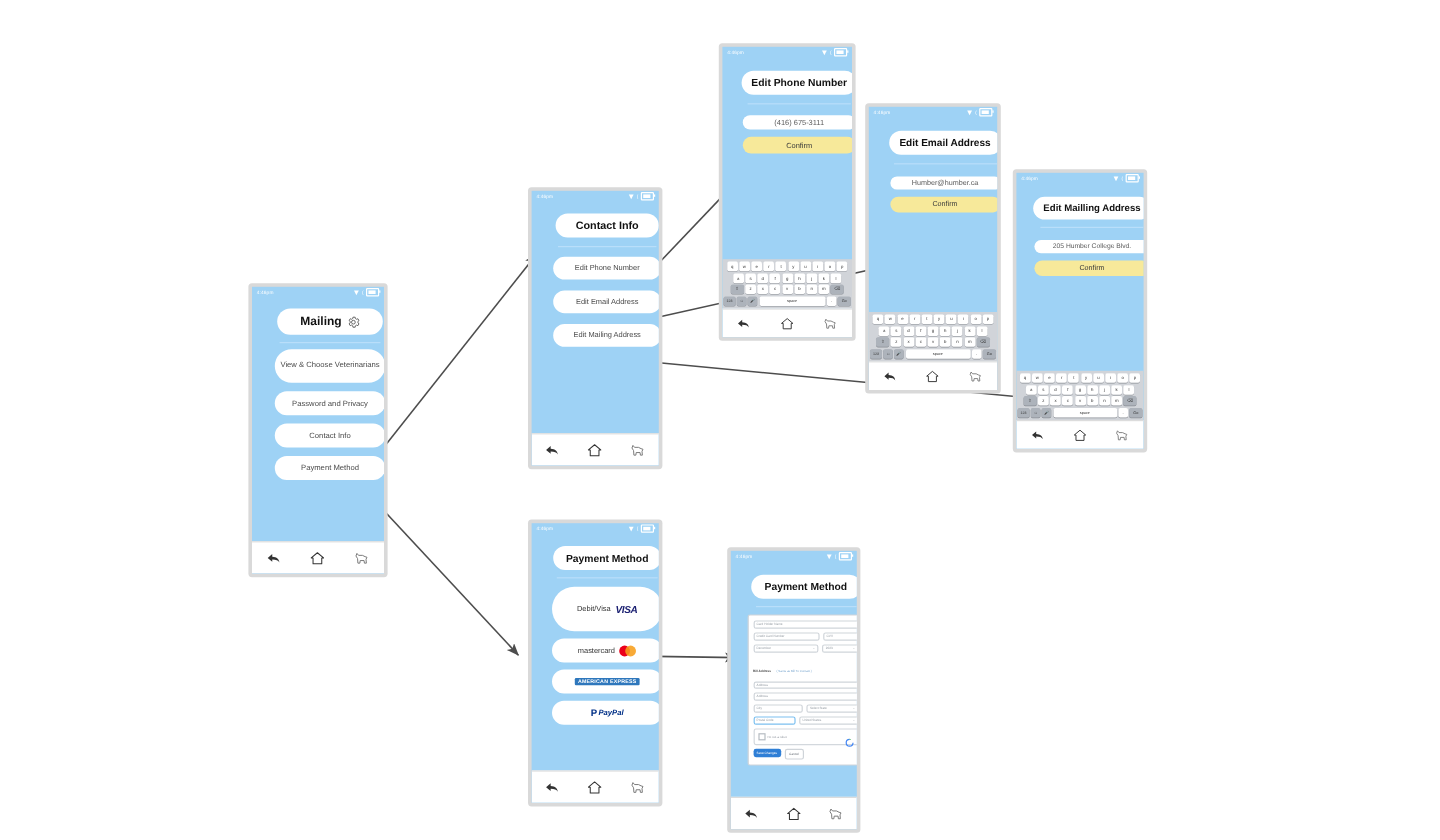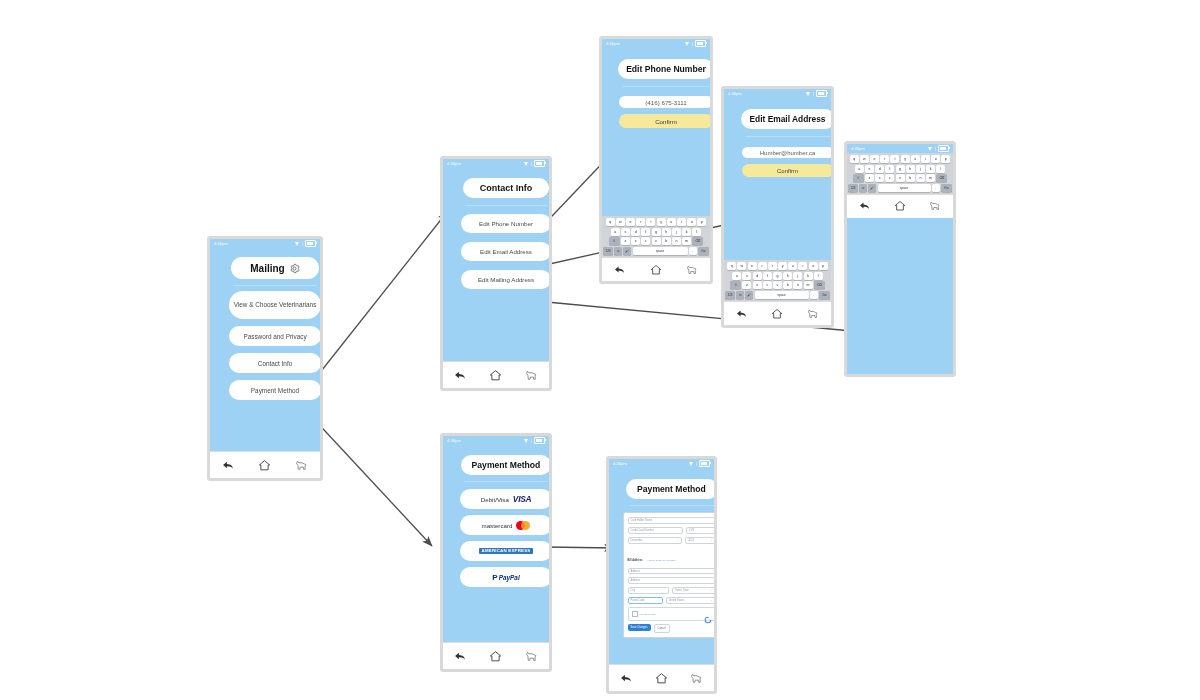--- a/index.html
+++ b/index.html
@@ -367,20 +367,32 @@
       <div class="statusbar">
         <span class="st-time">4:46pm</span>
         <span class="st-icons">
           <span class="st-wifi"></span>
           <span class="st-sig">(</span>
           <span class="st-batt">
               <i></i>
             </span>
         </span>
       </div>
+      <div class="body" style="padding-top:11px;">
+        <div class="pill title-pill" style="width:98px;height:19px;font-size:8px;">
+          <span>Edit Mailling Address</span>
+        </div>
+        <div class="divider" style="width:86px;margin:6px 0 10px 0;"></div>
+        <div class="field" style="width:96px;height:11px;font-size:5.6px;margin-bottom:6px;">
+          <span>205 Humber College Blvd.</span>
+        </div>
+        <div class="confirm" style="width:96px;height:13px;font-size:6px;">
+          <span>Confirm</span>
+        </div>
+      </div>
       <div class="kb">
         <div class="kb-row">
           <span class="key" style="width:9px;height:8px;font-size:3.6px;">q</span>
           <span class="key" style="width:9px;height:8px;font-size:3.6px;">w</span>
           <span class="key" style="width:9px;height:8px;font-size:3.6px;">e</span>
           <span class="key" style="width:9px;height:8px;font-size:3.6px;">r</span>
           <span class="key" style="width:9px;height:8px;font-size:3.6px;">t</span>
           <span class="key" style="width:9px;height:8px;font-size:3.6px;">y</span>
           <span class="key" style="width:9px;height:8px;font-size:3.6px;">u</span>
           <span class="key" style="width:9px;height:8px;font-size:3.6px;">i</span>
@@ -443,21 +455,21 @@
               <i></i>
             </span>
         </span>
       </div>
       <div class="body" style="padding-top:10px;">
         <div class="pill title-pill" style="width:90px;height:20px;font-size:8.6px;">
           <span>Payment Method</span>
         </div>
         <div class="divider" style="width:84px;margin:6px 0 7px 0;"></div>
 
-        <div class="pill" style="width:92px;height:20px;margin-bottom:6px;">
+        <div class="pill" style="width:92px;height:37px;margin-bottom:6px;">
           <span class="logo-row">
             <span style="font-size:6.2px;color:#333;">Debit/Visa</span>
             <span class="visa" style="font-size:8.4px;">VISA</span>
           </span>
         </div>
 
         <div class="pill" style="width:92px;height:20px;margin-bottom:6px;">
           <span class="logo-row">
             <span style="font-size:6.2px;color:#333;">mastercard</span>
             <span class="mc-circles" style="width:14px;height:9px;">

